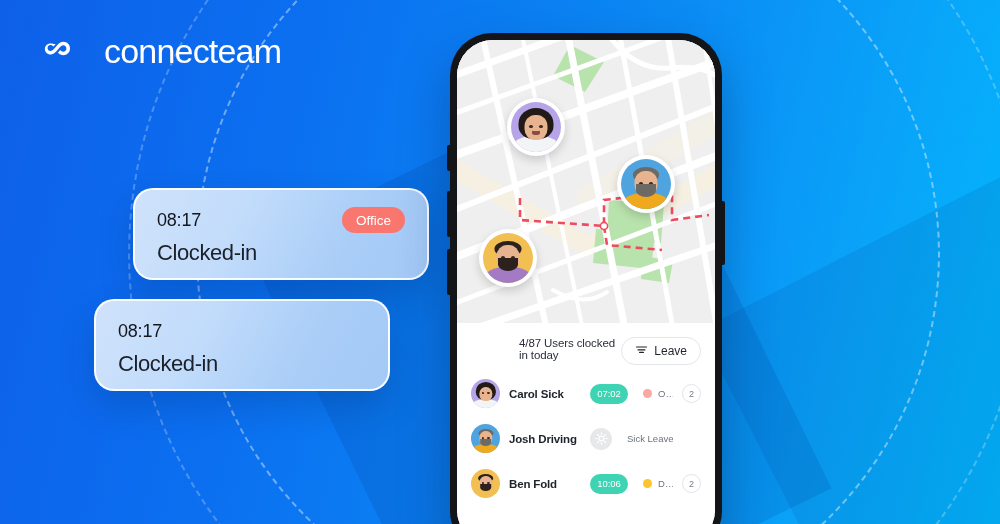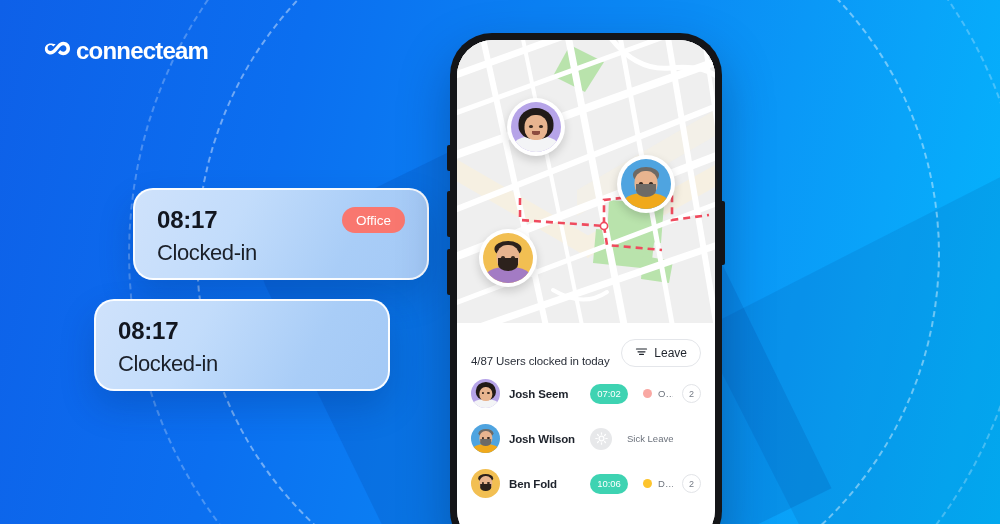--- a/index.html
+++ b/index.html
@@ -60,25 +60,26 @@
   #logo {
     position: absolute;
     left: 40px; top: 34px;
     display: flex;
     align-items: center;
     gap: 2px;
     color: #ffffff;
   }
   #logo .mark { display: block; }
   #logo .word {
-    font-size: 24px;
-    font-weight: 700;
+    font-size: 34px;
+    font-weight: 400;
     letter-spacing: -0.8px;
     line-height: 1;
     color: #ffffff;
+    margin-left: 28px;
   }
 
   
   .fcard {
     position: absolute;
     border-radius: 20px;
     border: 2px solid rgba(255,255,255,0.92);
     box-shadow: 0 16px 34px rgba(3, 40, 100, 0.22);
     background: linear-gradient(118deg, #cfe2fb 0%, #c2dcfb 35%, #a9cdf7 72%, #a3c9f6 100%);
     padding: 16px 22px 18px 22px;
@@ -86,22 +87,22 @@
   #card-office { left: 133px; top: 188px; width: 296px; height: 92px; }
   #card-driving { left: 94px; top: 299px; width: 296px; height: 92px; }
 
   .fcard .top-row {
     display: flex;
     align-items: center;
     justify-content: space-between;
     height: 28px;
   }
   .fcard .time {
-    font-size: 24px;
-    font-weight: 700;
+    font-size: 18px;
+    font-weight: 400;
     color: #12161f;
     letter-spacing: -0.2px;
   }
   .fcard .status-line {
     font-size: 22px;
     font-weight: 400;
     color: #1b2029;
     letter-spacing: -0.4px;
     margin-top: 6px;
   }
@@ -233,23 +234,24 @@
 
   
   .panel {
     position: relative;
     background: #ffffff;
     padding: 14px 14px 0 14px;
     height: calc(100% - 283px);
   }
   .panel-head {
     display: flex;
-    align-items: flex-end;
+    align-items: flex-start;
     justify-content: space-between;
     height: 30px;
+    margin-left: 48px;
   }
   .panel-head .count {
     font-size: 11.5px;
     color: #2a2f39;
     letter-spacing: -0.1px;
   }
   .filter-btn {
     display: inline-flex;
     align-items: center;
     gap: 6px;
@@ -500,21 +502,21 @@
                 <div class="bg" style="background:#b6a4e8"></div>
                 <div class="body" style="background:#f3f4f6"></div>
                 <div class="hair" style="width:70%;height:62%;background:#211a17;top:12%"></div>
                 <div class="head" style="top:26%;height:50%"></div>
                 <div class="eyes">
                     <i></i>
                     <i></i>
                   </div>
               </div>
             </div>
-            <span class="name">Josh Seem</span>
+            <span class="name">Carol Sick</span>
             <span class="time-pill">07:02</span>
             <div class="tagwrap">
               <span class="dot" style="background:#f9a8a3"></span>
               <span class="tag">Office</span>
             </div>
             <span class="num">2</span>
           </div>
 
           <div class="row">
             <div class="avatar">
@@ -523,21 +525,21 @@
                 <div class="body" style="background:#f0a91c"></div>
                 <div class="hair" style="width:52%;height:30%;background:#6d6a66;top:16%"></div>
                 <div class="head" style="top:24%;height:50%"></div>
                 <div class="eyes">
                     <i></i>
                     <i></i>
                   </div>
                 <div class="beard" style="background:#6d6a66"></div>
               </div>
             </div>
-            <span class="name">Josh Wilson</span>
+            <span class="name">Josh Driving</span>
             <span class="leave-ic">
               <svg width="13" height="13" viewBox="0 0 13 13">
                 <circle cx="6.5" cy="6.5" r="2.4" fill="none" stroke="#ffffff" stroke-width="1.2"></circle>
                 <g stroke="#ffffff" stroke-width="1.2" stroke-linecap="round">
                   <line x1="6.5" y1="0.8" x2="6.5" y2="2.2"></line>
                   <line x1="6.5" y1="10.8" x2="6.5" y2="12.2"></line>
                   <line x1="0.8" y1="6.5" x2="2.2" y2="6.5"></line>
                   <line x1="10.8" y1="6.5" x2="12.2" y2="6.5"></line>
                   <line x1="2.5" y1="2.5" x2="3.5" y2="3.5"></line>
                   <line x1="9.5" y1="9.5" x2="10.5" y2="10.5"></line>

